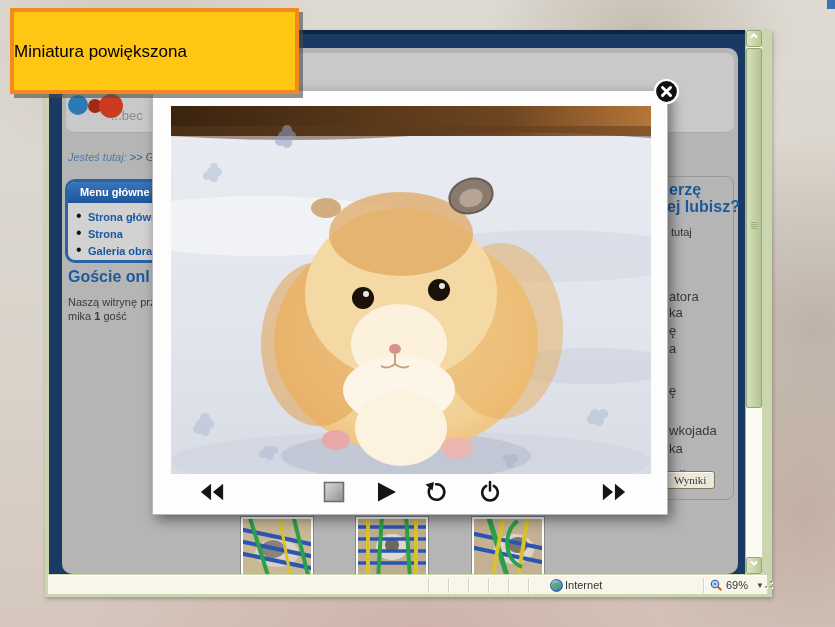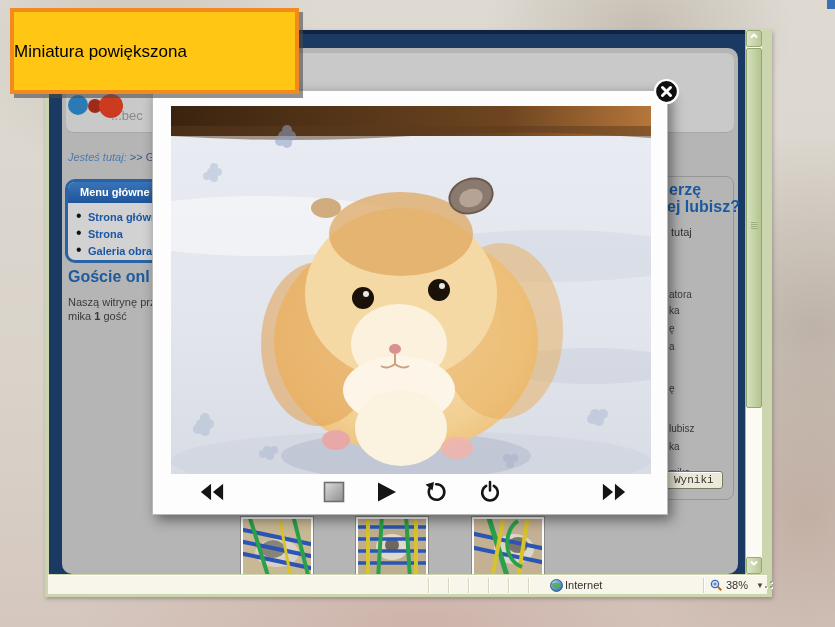--- a/index.html
+++ b/index.html
@@ -75,26 +75,26 @@
   #guests-title { left:6px; top:220px; font-size:16px; font-weight:bold; color:#1b5a9e; white-space:nowrap; }
   #guests-line1 { left:6px; top:248px; font-size:11px; color:#3a3a3a; white-space:nowrap; }
   #guests-line2 { left:6px; top:262px; font-size:11px; color:#3a3a3a; white-space:nowrap; }
 
   #poll-box { left:578px; top:128px; width:94px; height:324px; background:#b5b5b5;
     border:1px solid #979797; border-radius:8px; }
   .poll-title { font-size:16px; font-weight:bold; color:#1b5a9e; white-space:nowrap; }
   #poll-title1 { left:28px; top:4px; }
   #poll-title2 { left:26px; top:21px; }
   #poll-sub { left:30px; top:49px; font-size:11px; color:#333; }
-  .poll-opt { left:28px; font-size:10px; color:#3a3a3a; white-space:nowrap; }
+  .poll-opt { left:28px; font-size:13px; color:#3a3a3a; white-space:nowrap; }
   .opt0{top:112px} .opt1{top:128px} .opt2{top:146px} .opt3{top:164px}
   .opt4{top:206px} .opt5{top:246px} .opt6{top:264px} .opt7{top:290px}
   #poll-button { left:24px; top:294px; font-size:11px; color:#333; background:#ece9d8;
     border:1px solid #7a7a66; border-radius:3px; padding:2px 8px;
-    box-shadow:inset 0 1px 0 #fff; font-family:Liberation Mono, monospace; }
+    box-shadow:inset 0 1px 0 #fff; font-family:Liberation Serif, serif; }
 
   .thumb { top:468px; width:74px; height:62px; border:1px solid #8a8a8a; background:#fff; padding:2px; }
   #thumb-1 { left:178px; } #thumb-2 { left:293px; } #thumb-3 { left:409px; }
   .thumb svg { width:100%; height:100%; display:block; }
 
   
   #lightbox { left:103px; top:60px; width:516px; height:425px; background:#fdfdfd;
     border:1px solid #b9b9b9; box-shadow:4px 5px 12px rgba(0,0,0,.45); }
   #photo { left:18px; top:15px; width:480px; height:368px; display:block; }
   #close-btn { right:-13px; top:-13px; width:27px; height:27px; border:none; background:transparent; cursor:pointer; }
@@ -145,21 +145,21 @@
 
       <div class="abs" id="poll-box">
         <div class="abs poll-title" id="poll-title1">erzę</div>
         <div class="abs poll-title" id="poll-title2">ej lubisz?</div>
         <div class="abs" id="poll-sub">tutaj</div>
         <div class="abs poll-opt opt0">atora</div>
         <div class="abs poll-opt opt1">ka</div>
         <div class="abs poll-opt opt2">ę</div>
         <div class="abs poll-opt opt3">a</div>
         <div class="abs poll-opt opt4">ę</div>
-        <div class="abs poll-opt opt5">lubisz</div>
+        <div class="abs poll-opt opt5">wkojada</div>
         <div class="abs poll-opt opt6">ka</div>
         <div class="abs poll-opt opt7">mika</div>
         <button class="abs" id="poll-button">Wyniki</button>
       </div>
 
       <div class="abs thumb" id="thumb-1">
         <svg viewBox="0 0 68 56">
           <rect width="68" height="56" fill="#c9b894"></rect>
           <ellipse cx="34" cy="34" rx="22" ry="14" fill="#d8d2c6"></ellipse>
           <ellipse cx="30" cy="30" rx="12" ry="9" fill="#8a8378"></ellipse>
@@ -369,21 +369,21 @@
     </span>
     <span class="abs" id="zone-label">Internet</span>
     <div class="abs sb-sep" style="left:655px"></div>
     <span class="abs" id="zoom-magnifier">
       <svg width="13" height="13" viewBox="0 0 13 13">
         <circle cx="5" cy="5" r="3.6" fill="#dfe9f6" stroke="#3a6ab8" stroke-width="1.4"></circle>
         <path d="M3.4 5 h3.2 M5 3.4 v3.2" stroke="#3a6ab8" stroke-width="1"></path>
         <line x1="7.8" y1="7.8" x2="11.3" y2="11.3" stroke="#b56a2a" stroke-width="2"></line>
       </svg>
     </span>
-    <span class="abs" id="zoom-label">38%</span>
+    <span class="abs" id="zoom-label">69%</span>
     <span class="abs" id="zoom-arrow">▼</span>
   </div>
 
   <div class="abs" id="resize-grip">
     <i style="left:8px;top:8px"></i>
       <i style="left:8px;top:3px"></i>
       <i style="left:3px;top:8px"></i>
   </div>
 </div>
 

